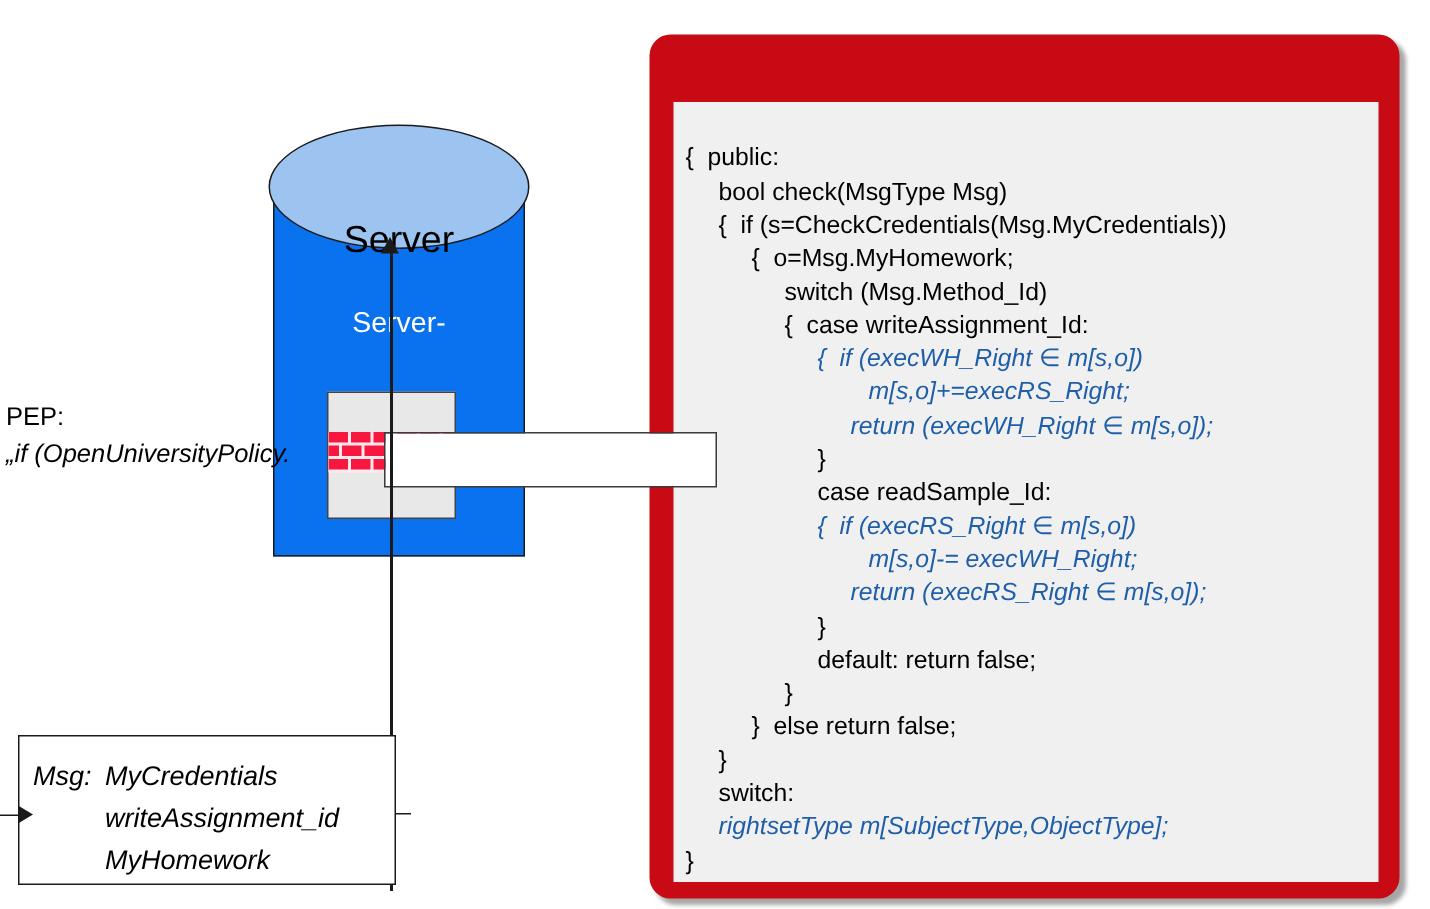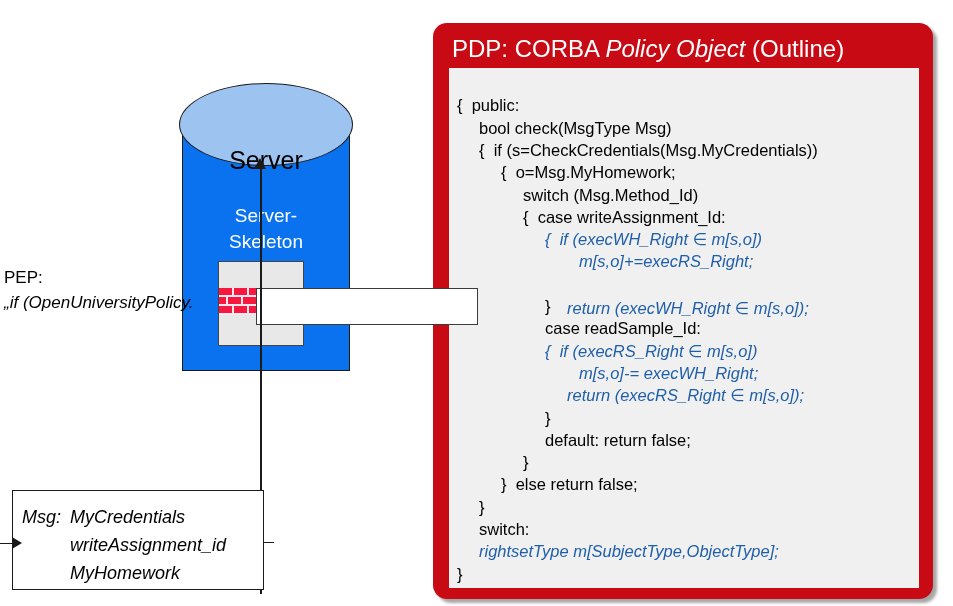--- a/index.html
+++ b/index.html
@@ -74,55 +74,51 @@
   #pep-caption .l2,#pep-caption .l3{font-size:17px;line-height:25px;color:#000;
                                     font-style:italic;white-space:nowrap;}
 </style>
 </head>
 <body>
 
 <div class="stage">
 
   <div id="pdp-panel" style="background: rgb(200, 10, 20);"></div>
 
-  <div id="pdp-title">
-    <span>PDP: CORBA </span><i>Policy Object</i><span> (Outline)</span>
-  </div>
 
   <div id="pdp-code" style="background: rgb(240, 240, 240);">
       <div class="code-line" style="top: 28.3px; left: 8px;">{  public:</div>
       <div class="code-line" style="top: 50.6px; left: 30px;">bool check(MsgType Msg)</div>
       <div class="code-line" style="top: 72.9px; left: 30px;">{  if (s=CheckCredentials(Msg.MyCredentials))</div>
       <div class="code-line" style="top: 95.2px; left: 52px;">{  o=Msg.MyHomework;</div>
       <div class="code-line" style="top: 117.5px; left: 74px;">switch (Msg.Method_Id)</div>
       <div class="code-line" style="top: 139.8px; left: 74px;">{  case writeAssignment_Id:</div>
       <div class="code-line blue" style="top: 162.1px; left: 96px;">{  if (execWH_Right ∈ m[s,o])</div>
       <div class="code-line blue" style="top: 184.4px; left: 130px;">m[s,o]+=execRS_Right;</div>
-      <div class="code-line blue" style="top: 206.7px; left: 118px; margin-top: 24px;">return (execWH_Right ∈ m[s,o]);</div>
+      <div class="code-line blue" style="top: 206.7px; left: 118px;">return (execWH_Right ∈ m[s,o]);</div>
       <div class="code-line" style="top: 229px; left: 96px;">}</div>
       <div class="code-line" style="top: 251.3px; left: 96px;">case readSample_Id:</div>
       <div class="code-line blue" style="top: 273.6px; left: 96px;">{  if (execRS_Right ∈ m[s,o])</div>
       <div class="code-line blue" style="top: 295.9px; left: 130px;">m[s,o]-= execWH_Right;</div>
       <div class="code-line blue" style="top: 318.2px; left: 118px;">return (execRS_Right ∈ m[s,o]);</div>
       <div class="code-line" style="top: 340.5px; left: 96px;">}</div>
       <div class="code-line" style="top: 362.8px; left: 96px;">default: return false;</div>
       <div class="code-line" style="top: 385.1px; left: 74px;">}</div>
       <div class="code-line" style="top: 407.4px; left: 52px;">}  else return false;</div>
       <div class="code-line" style="top: 429.7px; left: 30px;">}</div>
       <div class="code-line" style="top: 452px; left: 30px;">switch:</div>
       <div class="code-line blue" style="top: 474.3px; left: 30px;">rightsetType m[SubjectType,ObjectType];</div>
       <div class="code-line" style="top: 496.6px; left: 8px;">}</div>
     </div>
 
   <div id="server-body" style="background: rgb(10, 114, 239);"></div>
   <div id="server-top" style="background: rgb(157, 195, 240);"></div>
   <div id="server-label">Server</div>
   <div id="skeleton-label">
     <div>Server-</div>
-    <div>Skeleton</div>
   </div>
 
   <div id="pep-box" style="background: rgb(232, 232, 232);"></div>
   <div id="pep-bricks">
       <div class="brick-row" style="top: 0px;">
         <div class="brick" style="left: 0px; width: 13px; background: rgb(248, 24, 63);"></div>
         <div class="brick" style="left: 15.2px; width: 13px; background: rgb(248, 24, 63);"></div>
         <div class="brick" style="left: 30.4px; width: 13px; background: rgb(248, 24, 63);"></div>
         <div class="brick" style="left: 45.6px; width: 13px; background: rgb(248, 24, 63);"></div>
         <div class="brick" style="left: 60.8px; width: 13px; background: rgb(248, 24, 63);"></div>

